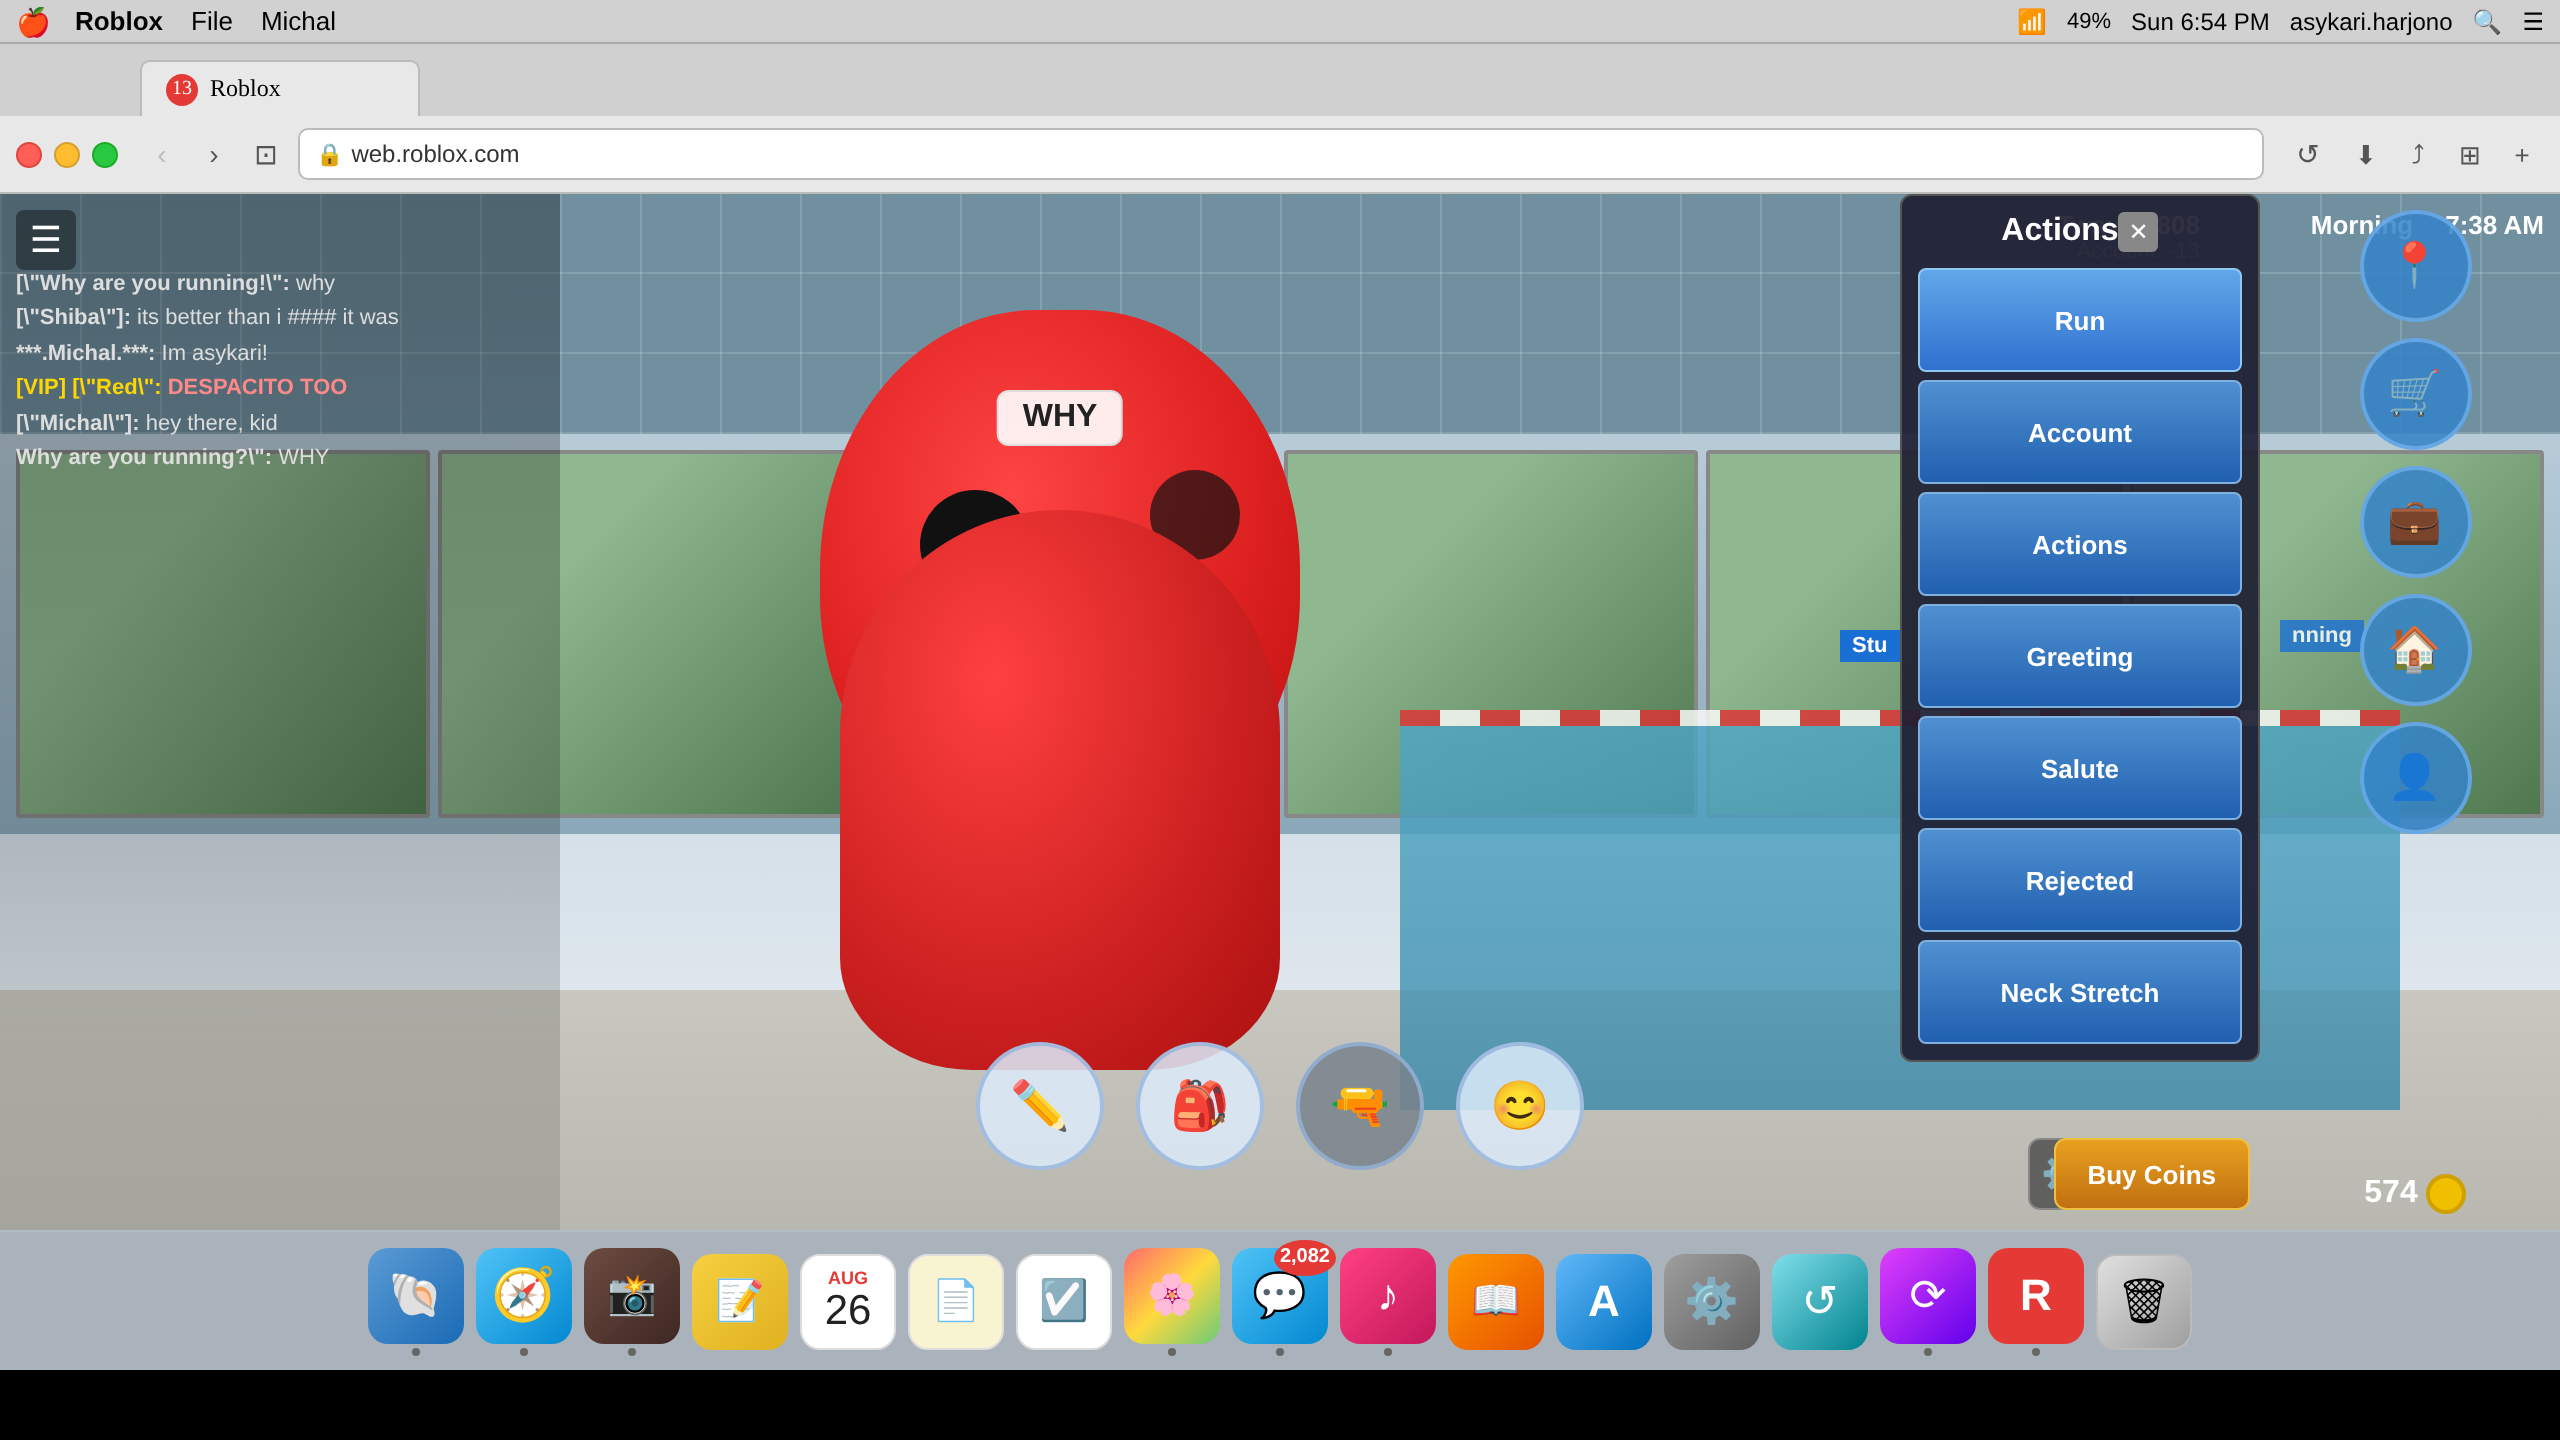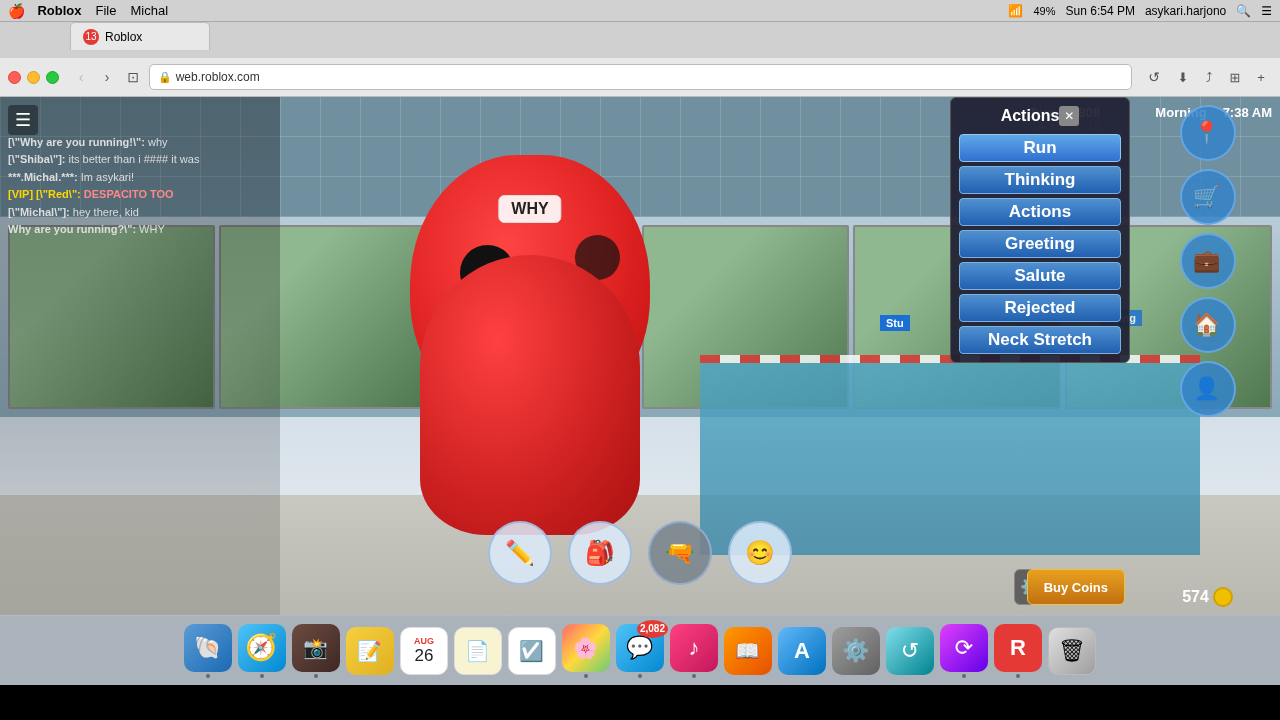--- a/index.html
+++ b/index.html
@@ -38,23 +38,25 @@
 
     
     .browser-chrome {
       width: 100%;
       background: #e8e8e8;
       border-bottom: 1px solid #bbb;
     }
     .browser-tabs {
       height: 36px;
       display: flex;
+      align-items: flex-end;
       padding: 0 0 0 70px;
       background: #d0d0d0;
       position: relative;
+      font-family: Liberation Serif, serif;
     }
     .browser-tab {
       height: 28px;
       background: #e8e8e8;
       border: 1px solid #bbb;
       border-bottom: none;
       border-radius: 5px 5px 0 0;
       padding: 0 12px;
       display: flex;
       align-items: center;
@@ -269,20 +271,21 @@
     }
 
     
     .name-tag {
       position: absolute;
       background: #1a6fd4;
       color: white;
       font-size: 11px;
       padding: 2px 6px;
       font-weight: 600;
+      margin-left: 40px;
     }
     .name-tag-1 { top: 160px; left: 500px; }
     .name-tag-2 { top: 155px; left: 720px; opacity: 0.8; }
 
     
     .chat-panel {
       position: absolute;
       top: 0;
       left: 0;
       width: 280px;
@@ -368,26 +371,26 @@
       background: #888;
       border: none;
       border-radius: 3px;
       color: white;
       font-size: 12px;
       cursor: pointer;
       display: flex; align-items: center; justify-content: center;
     }
     .action-btn {
       width: 100%;
-      height: 28px;
+      height: 52px;
       background: linear-gradient(180deg, #5090d0 0%, #2060b0 100%);
       border: 1px solid #80b0e0;
       border-radius: 4px;
       color: white;
-      font-size: 17px;
+      font-size: 13px;
       font-weight: 600;
       cursor: pointer;
       margin-bottom: 4px;
       display: flex; align-items: center; justify-content: center;
     }
     .action-btn.active {
       background: linear-gradient(180deg, #60a8e8 0%, #3070d0 100%);
       border-color: #90c8f0;
     }
     .action-btn:last-child { margin-bottom: 0; }
@@ -536,21 +539,21 @@
     .di-books { background: linear-gradient(135deg, #ff9800 0%, #e65100 100%); }
     .di-appstore { background: linear-gradient(135deg, #60b8f8 0%, #0070c0 100%); }
     .di-prefs { background: linear-gradient(135deg, #9e9e9e 0%, #616161 100%); }
     .di-timemachine { background: linear-gradient(135deg, #80deea 0%, #00838f 100%); }
     .di-arc { background: linear-gradient(135deg, #e040fb 0%, #6200ea 100%); }
     .di-roblox { background: #e53935; }
     .di-trash { background: linear-gradient(135deg, #e0e0e0 0%, #9e9e9e 100%); border: 1px solid #bbb; }
     .di-photobooth { background: linear-gradient(135deg, #6d4c41 0%, #3e2723 100%); }
 
     .calendar-month { font-size: 9px; font-weight: 700; color: #e53935; text-transform: uppercase; }
-    .calendar-day { font-size: 17px; font-weight: 300; color: #222; }
+    .calendar-day { font-size: 21px; font-weight: 300; color: #222; }
   </style>
 </head>
 <body>
 
 <div class="mac-menubar">
   <span class="apple-logo">🍎</span>
   <div class="menu-items">
     <span class="menu-item bold">Roblox</span>
     <span class="menu-item">File</span>
     <span class="menu-item">Michal</span>
@@ -671,21 +674,21 @@
     <span>Morning</span>
     <span>7:38 AM</span>
   </div>
 
   <div class="actions-panel">
     <div class="actions-header">
       <span class="actions-title">Actions</span>
       <button class="actions-close">✕</button>
     </div>
     <button class="action-btn active">Run</button>
-    <button class="action-btn">Thinking</button>
+    <button class="action-btn">Account</button>
     <button class="action-btn">Actions</button>
     <button class="action-btn">Greeting</button>
     <button class="action-btn">Salute</button>
     <button class="action-btn">Rejected</button>
     <button class="action-btn">Neck Stretch</button>
   </div>
 
   <div class="right-sidebar">
     <button class="sidebar-icon-btn">
       <span>📍</span>

